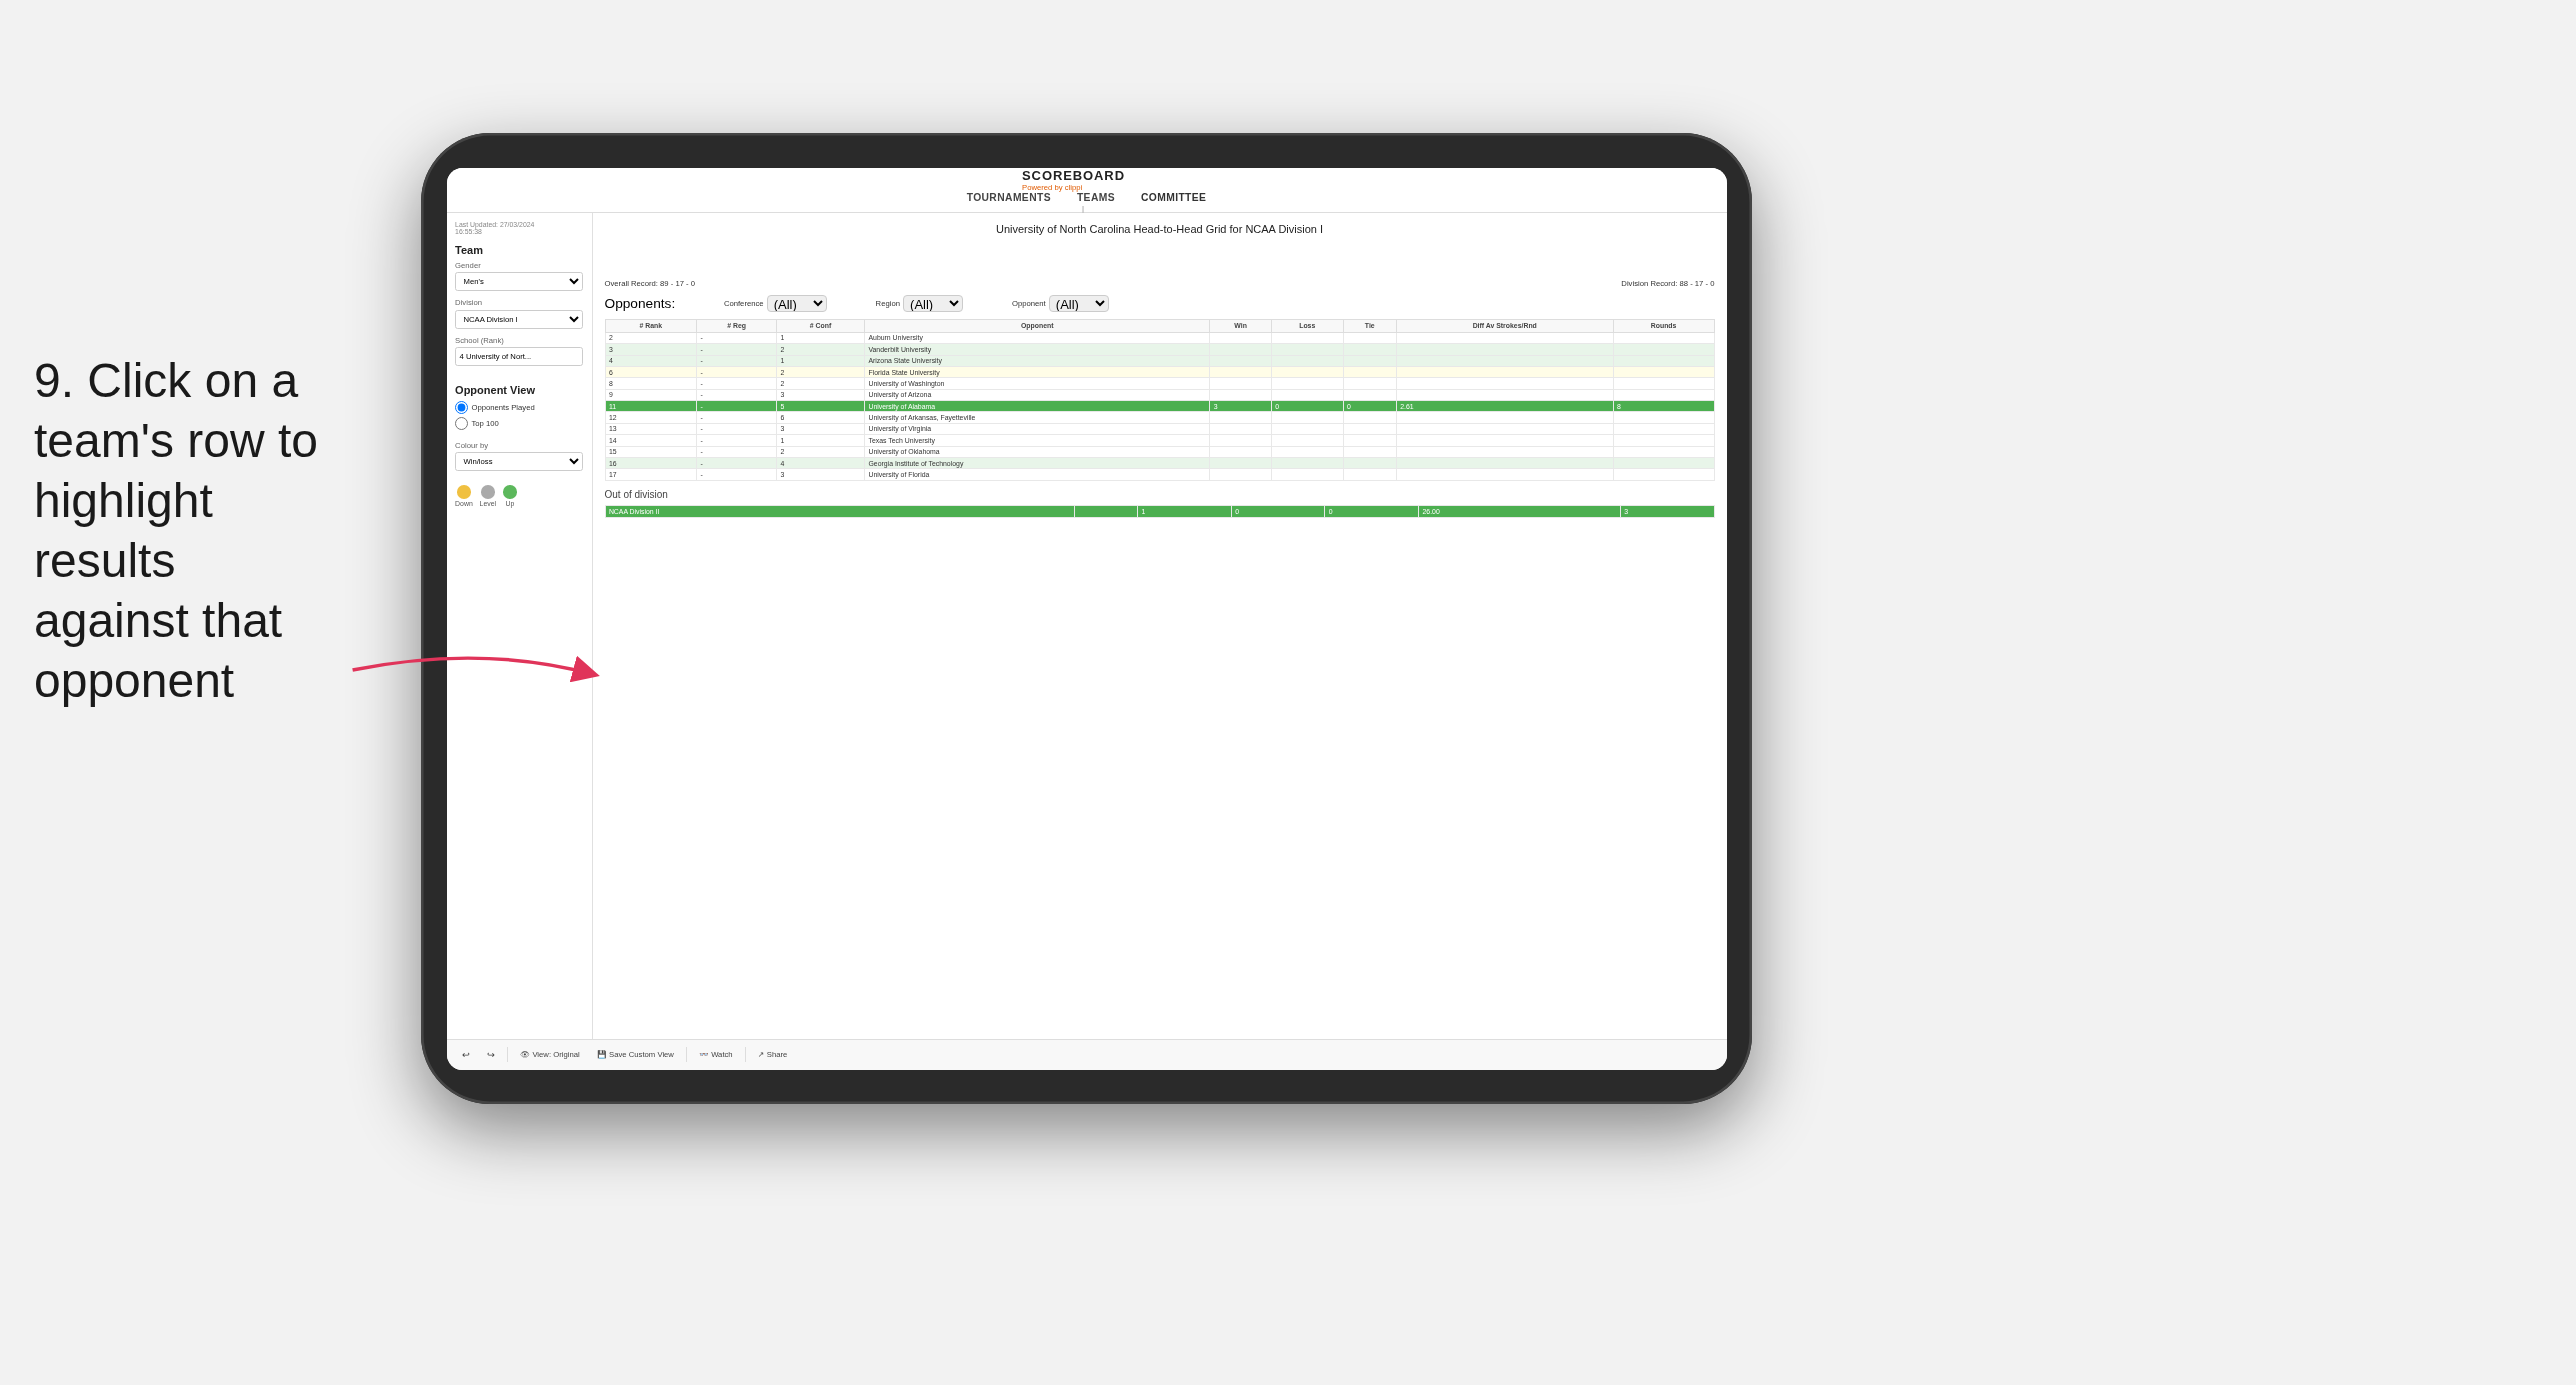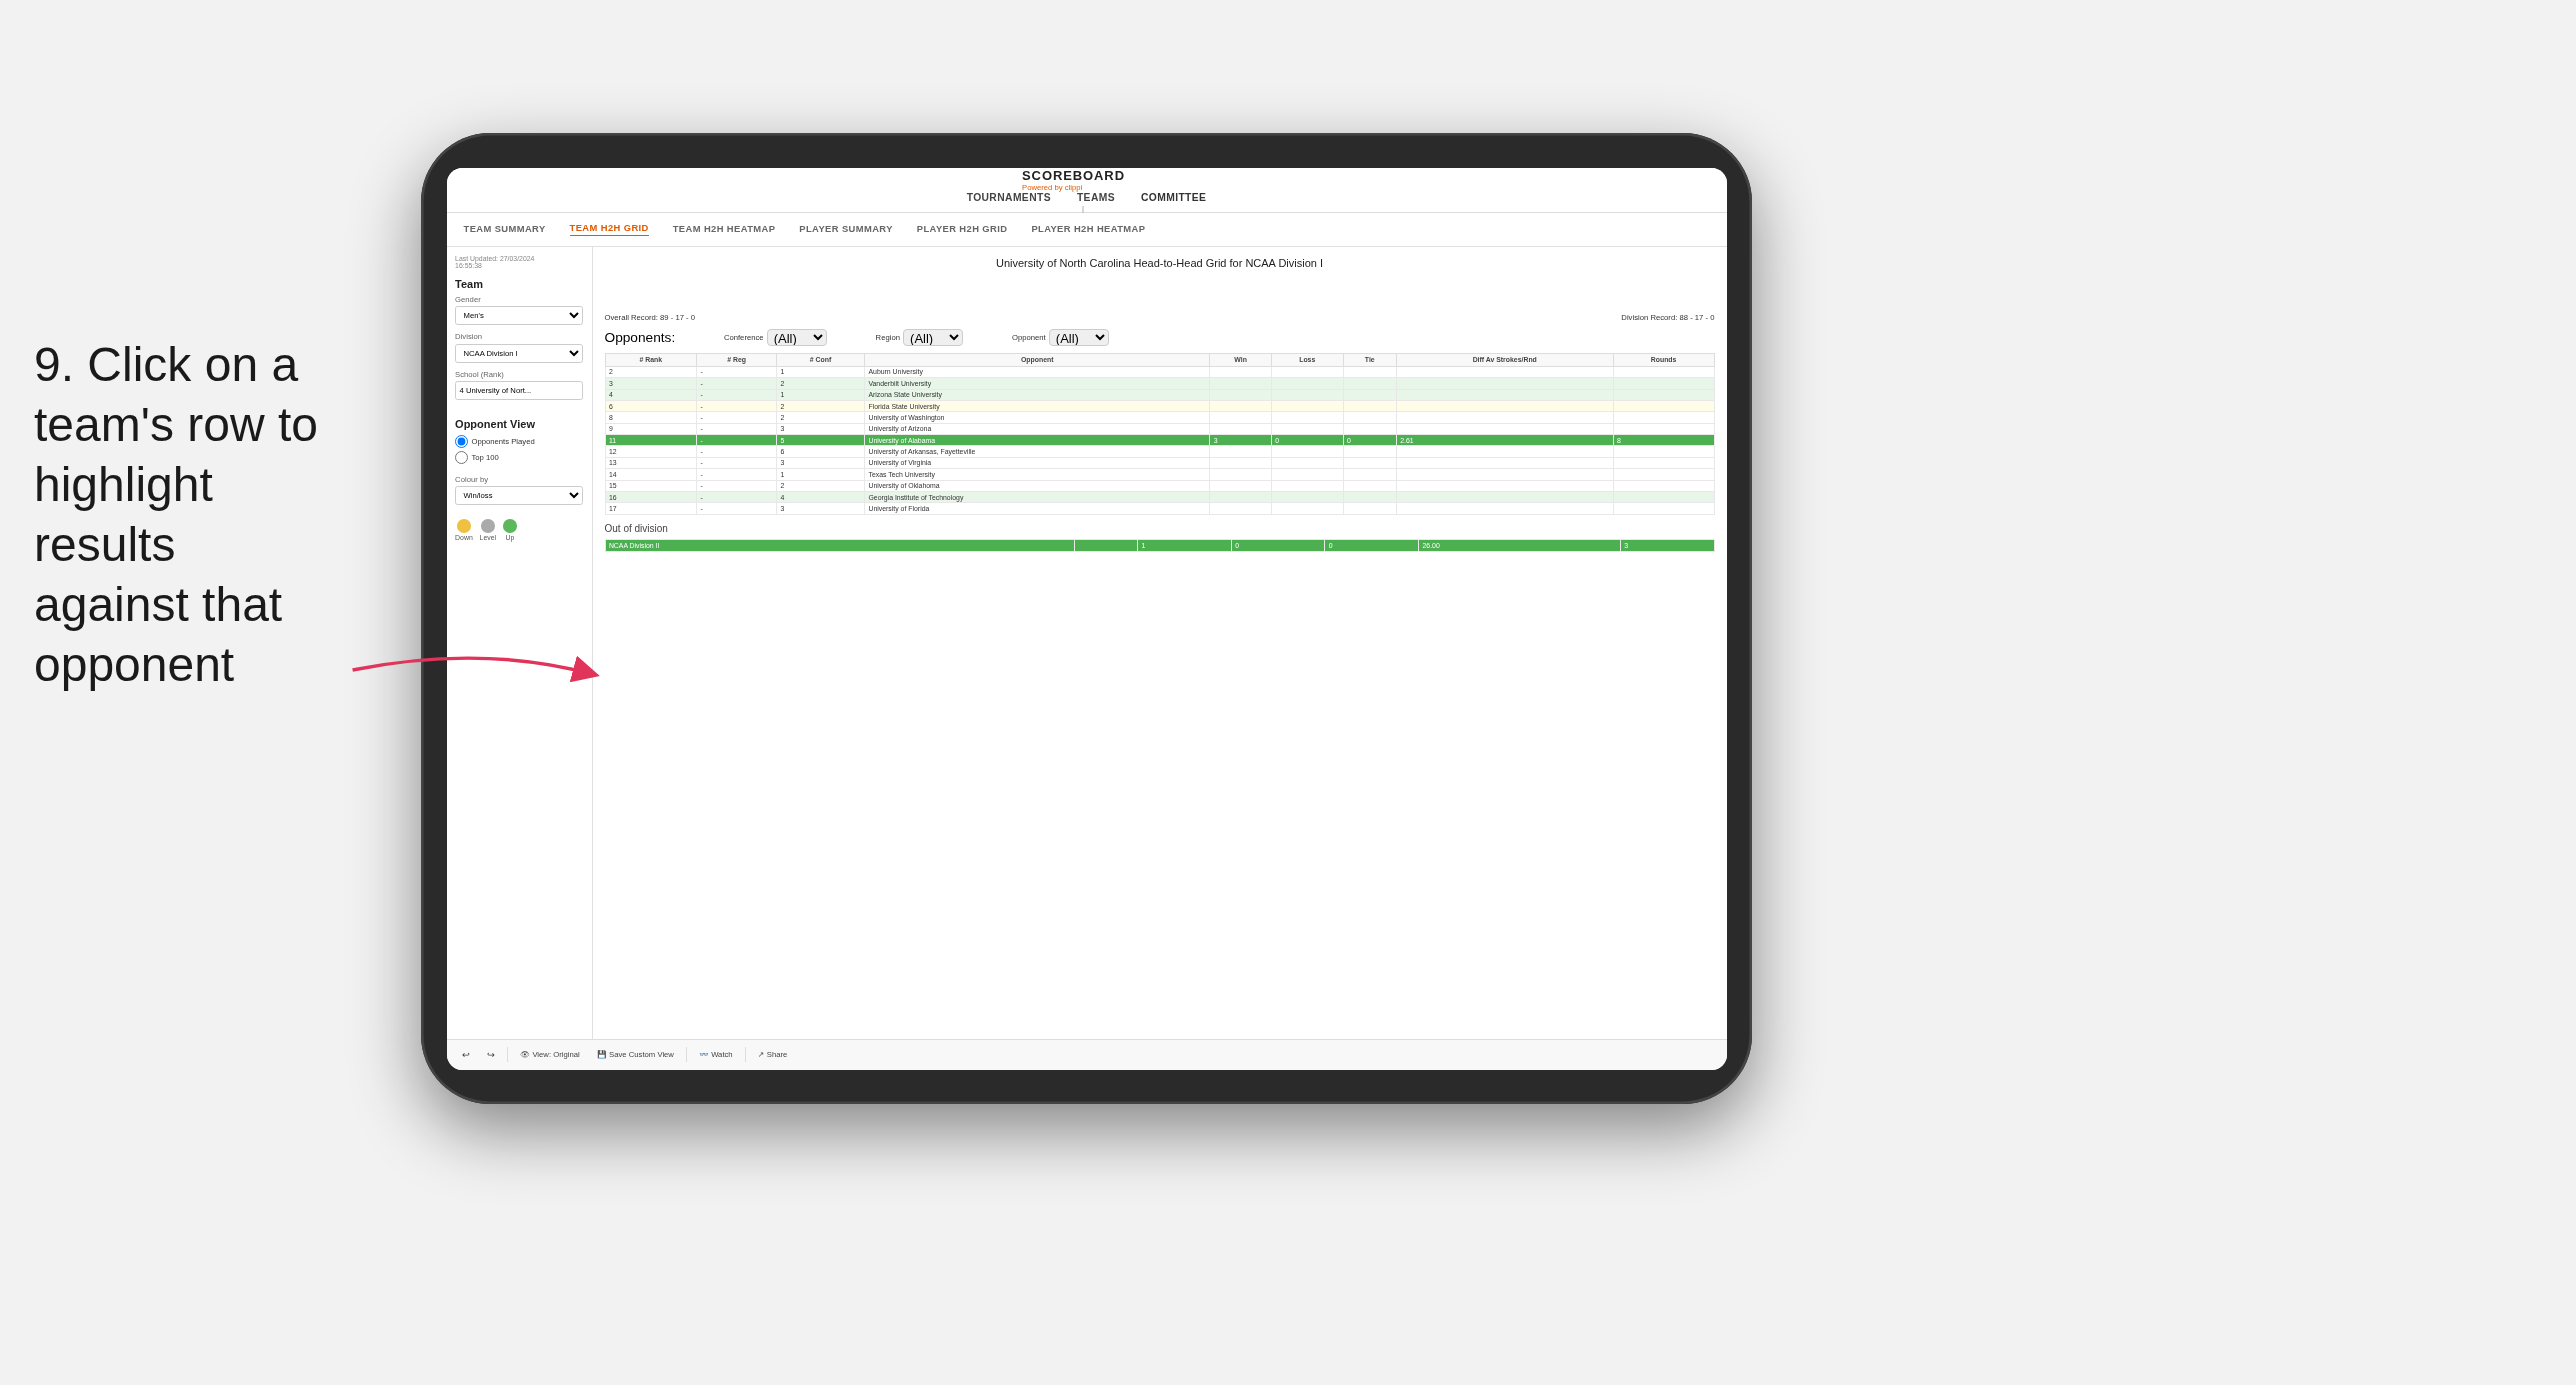--- a/index.html
+++ b/index.html
@@ -22,21 +22,21 @@
       top: 0; left: 0;
       width: 2576px;
       height: 1385px;
       background: #f2f2f2;
     }
 
     
     .instruction-area {
       position: absolute;
       left: 34px;
-      top: 335px;
+      top: 351px;
       width: 309px;
     }
 
     .instruction-area .step-text {
       font-size: 48px;
       font-weight: 500;
       color: #1a1a1a;
       line-height: 1.25;
     }
 
@@ -414,28 +414,20 @@
         </div>
         <div class="nav-links">
           <a class="nav-link">TOURNAMENTS</a>
           <a class="nav-link">TEAMS</a>
           <a class="nav-link committee">COMMITTEE</a>
         </div>
         <span class="nav-divider">|</span>
         <span class="nav-sign-out">Sign out</span>
       </div>
 
-      <div class="sub-nav">
-        <span class="sub-nav-item">TEAM SUMMARY</span>
-        <span class="sub-nav-item active">TEAM H2H GRID</span>
-        <span class="sub-nav-item">TEAM H2H HEATMAP</span>
-        <span class="sub-nav-item">PLAYER SUMMARY</span>
-        <span class="sub-nav-item">PLAYER H2H GRID</span>
-        <span class="sub-nav-item">PLAYER H2H HEATMAP</span>
-      </div>
 
       <div class="main-content">
 
         <div class="left-panel">
           <div class="panel-timestamp">
             <span>Last Updated: 27/03/2024</span><br>
             <span>16:55:38</span>
           </div>
 
           <div class="panel-section-label">Team</div>

